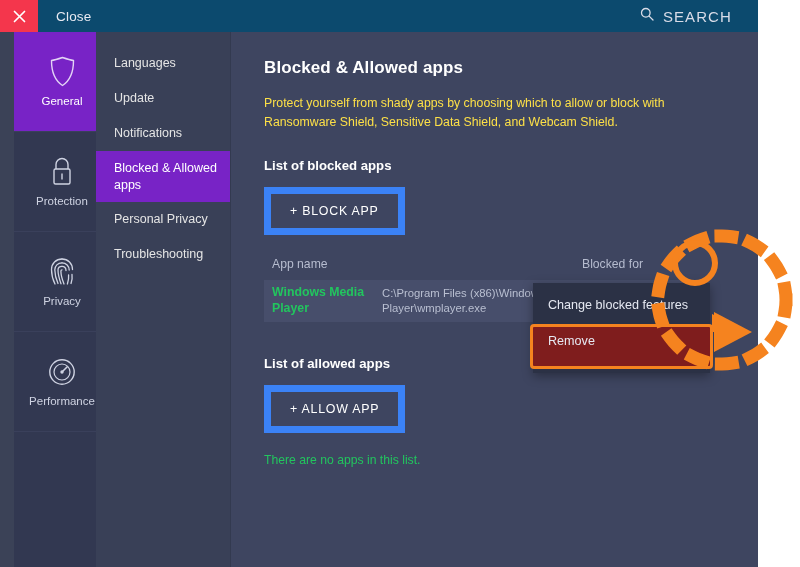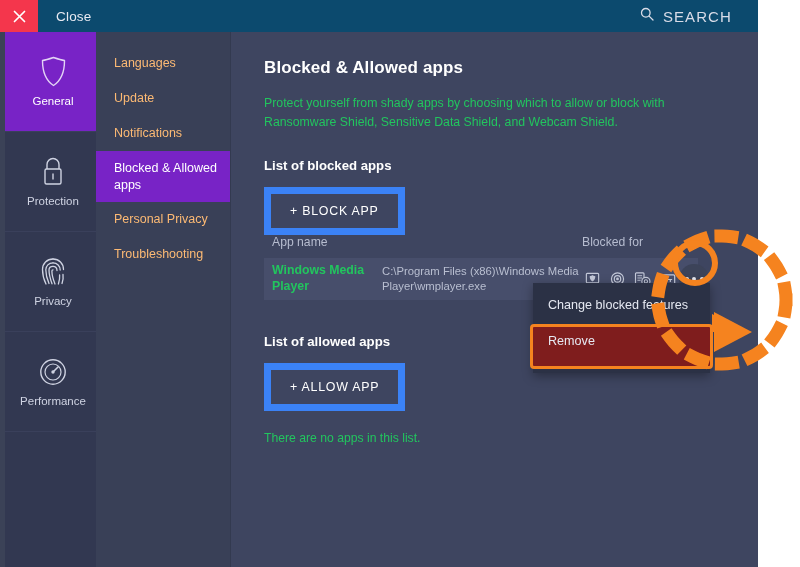--- a/index.html
+++ b/index.html
@@ -33,70 +33,70 @@
     margin-left:auto;margin-right:26px;display:flex;align-items:center;
     cursor:pointer;
   }
   #search-area .lbl{
     color:#d9dce8;font-size:15px;letter-spacing:1.1px;margin-left:9px;
     font-weight:500;
   }
 
   
   #primary-nav{
-    position:absolute;left:5px;top:32px;width:96px;height:535px;
+    position:absolute;left:14px;top:32px;width:96px;height:535px;
     background:#323851;
   }
   .pnav-item{
     height:100px;display:flex;flex-direction:column;
     align-items:center;justify-content:center;
     color:#cfd3e2;font-size:11.5px;cursor:pointer;
     border-bottom:1px solid #3a405b;box-sizing:border-box;
   }
   .pnav-item.active{background:#7823c6;color:#ffffff;}
   .pnav-item .pico{margin-bottom:9px;height:32px;display:flex;align-items:flex-end;}
   .pnav-item .plbl{line-height:1;}
 
   
   #secondary-nav{
     position:absolute;left:96px;top:32px;width:135px;height:535px;
     background:#394057;border-right:1px solid #333a50;
     padding-top:14px;box-sizing:border-box;
   }
   .snav-item{
-    padding:9px 0 9px 18px;color:#fdba74;font-size:12.5px;
+    padding:9px 0 9px 18px;color:#e5e5e5;font-size:12.5px;
     cursor:pointer;line-height:1.35;
   }
   .snav-item.active{background:#7823c6;color:#ffffff;}
 
   
   #main{
     position:absolute;left:231px;top:32px;width:527px;height:535px;
     background:#3e4560;padding:26px 0 0 33px;box-sizing:border-box;
     overflow:hidden;
   }
   #page-title{
     color:#ffffff;font-size:17px;font-weight:bold;margin:0 0 16px 0;
     letter-spacing:.1px;
   }
   #page-desc{
-    color:#22c55e;font-size:12.3px;line-height:1.55;
+    color:#fde047;font-size:12.3px;line-height:1.55;
     margin:0 0 26px 0;max-width:435px;
   }
   .section-title{
     color:#ffffff;font-size:13.2px;font-weight:bold;margin:0 0 14px 0;
   }
   .outline-btn{
     display:inline-block;border:7px solid #3b82f6;background:transparent;
     color:#ffffff;font-size:12.4px;letter-spacing:.75px;
     padding:10px 19px;cursor:pointer;
   }
 
   
-  #apps-table{width:434px;}
+  #apps-table{margin-top:22px;width:434px;}
   .table-head{
     display:flex;color:#b6bccf;font-size:12.2px;
     padding:0 0 9px 8px;
   }
   .th-app{width:310px;}
   .table-row{
     display:flex;align-items:center;background:#474e6b;
     height:42px;padding-left:8px;position:relative;
   }
   .cell-name{

